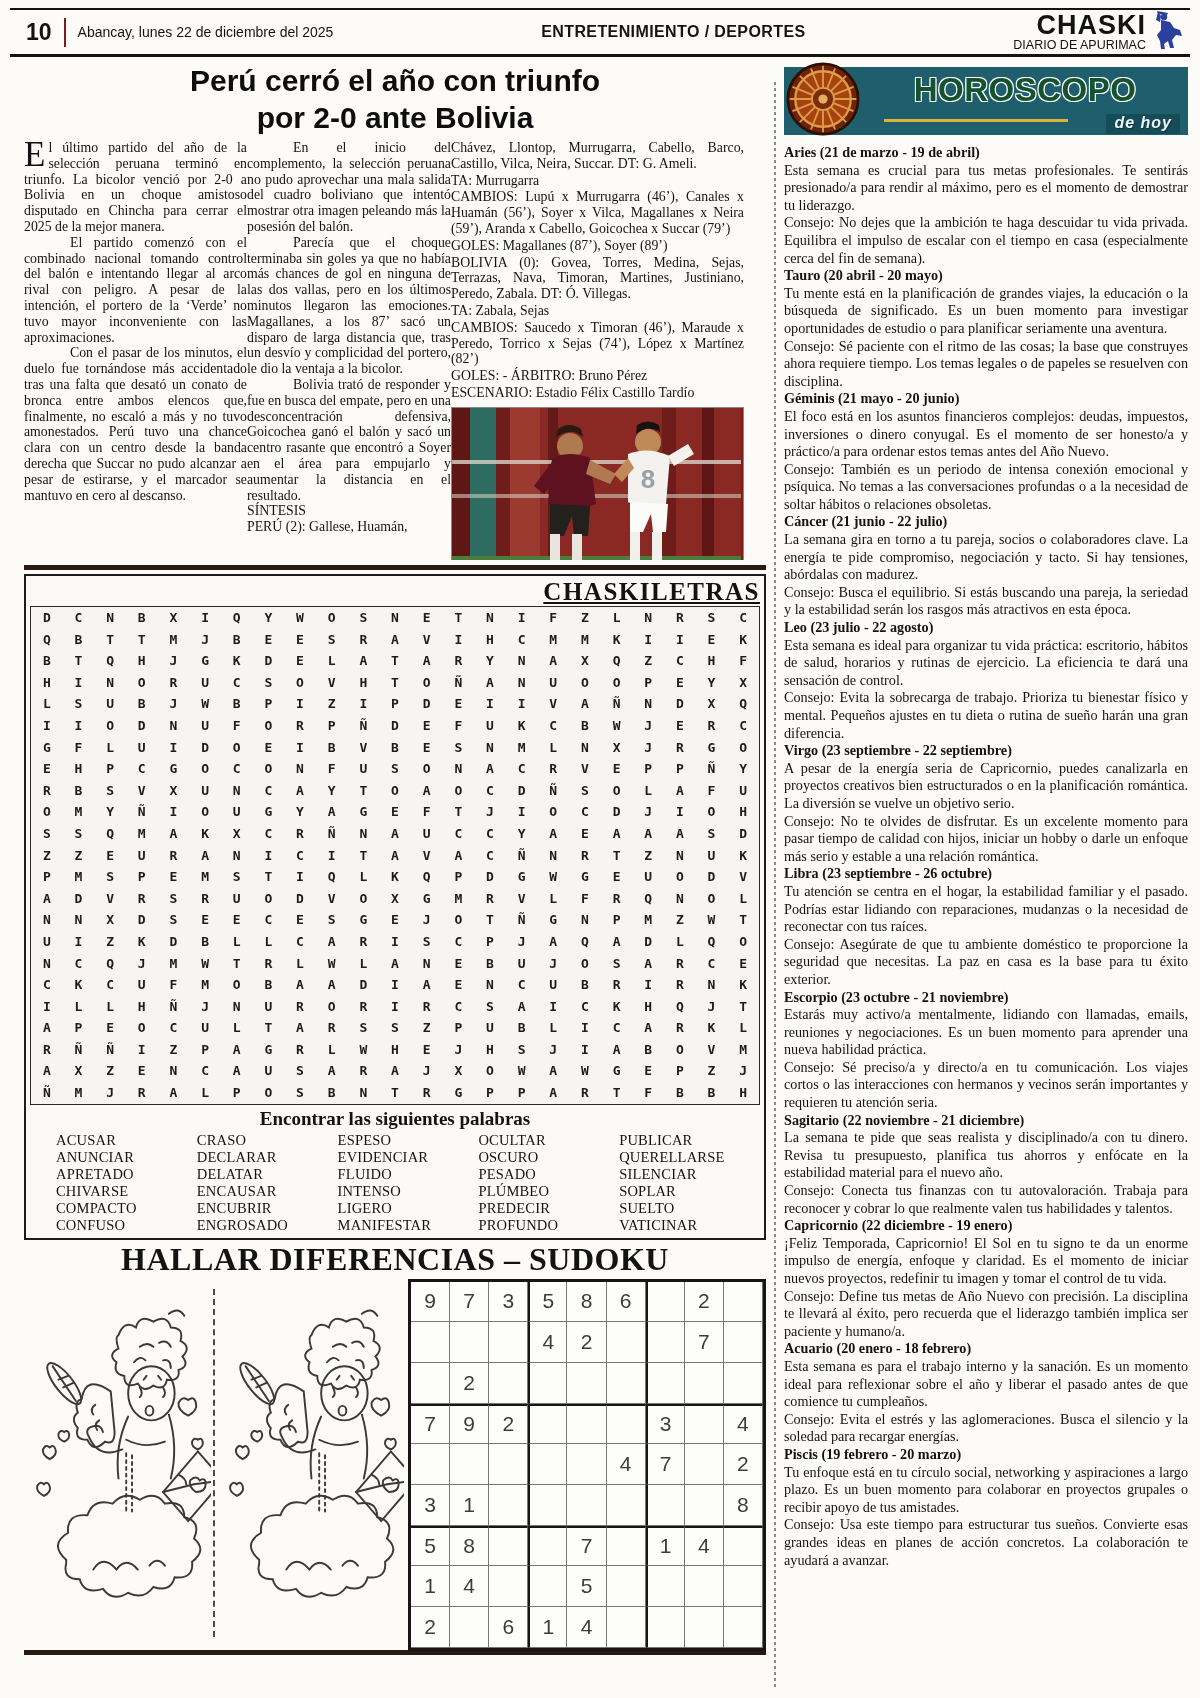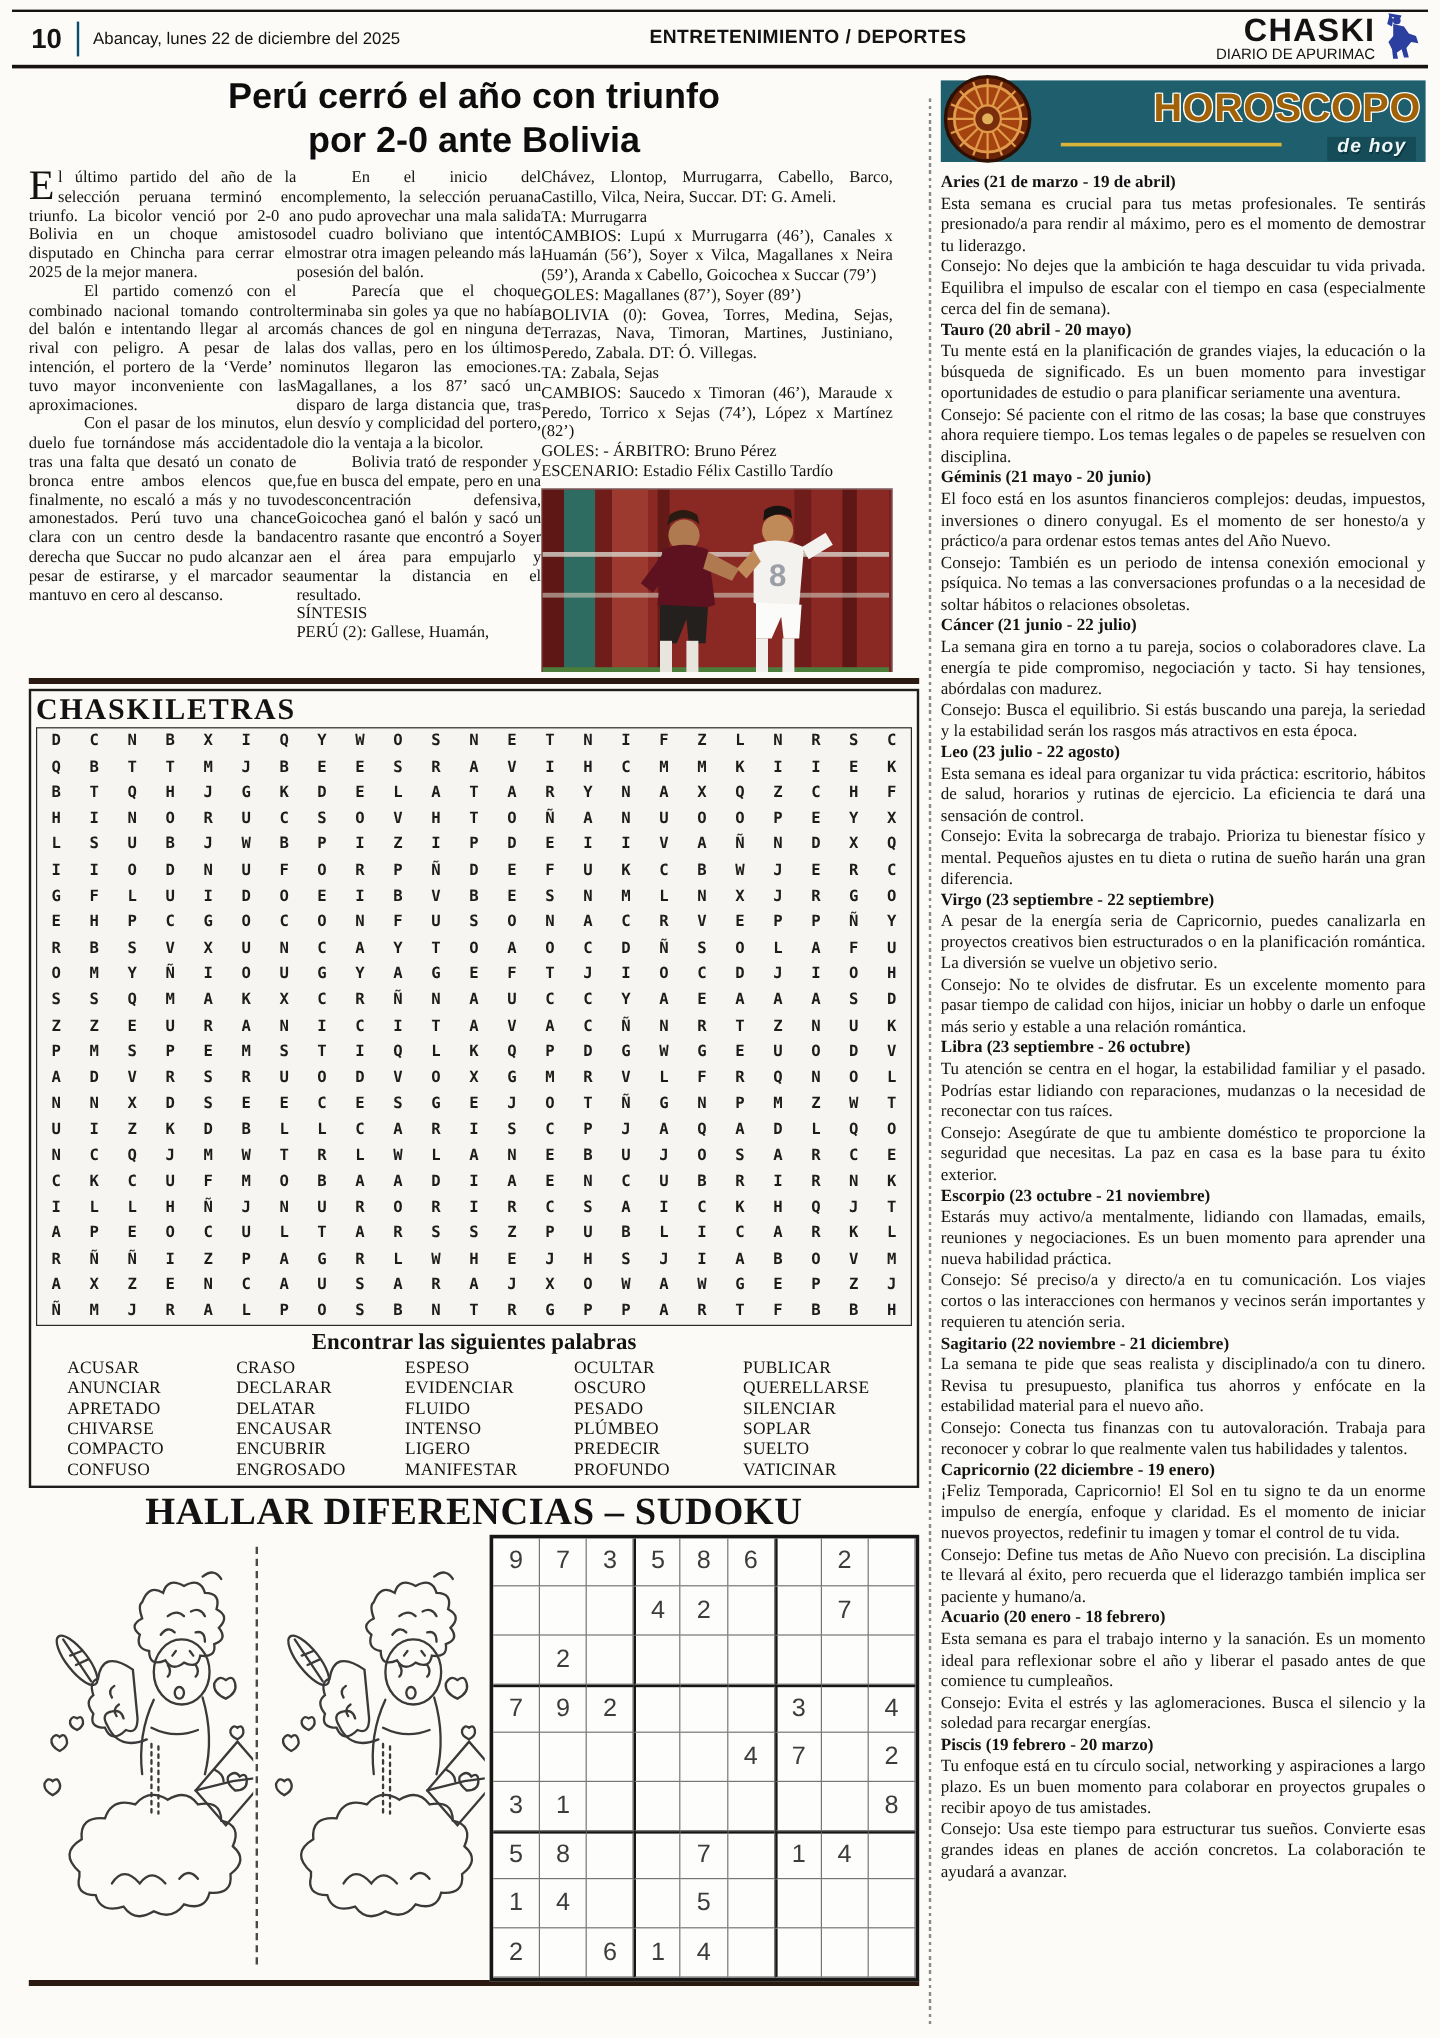--- a/index.html
+++ b/index.html
@@ -1,21 +1,21 @@
 <!DOCTYPE html>
 <html><head>
 <meta charset="utf-8">
 <style>
   html,body{margin:0;padding:0;background:#e8e6e0;}
   .page{position:relative;width:1200px;height:1698px;background:#fcfbf8;color:#131313;
         font-family:"Liberation Serif",serif;overflow:hidden;margin:0 auto;}
   
   .rule-top{position:absolute;top:8px;left:10px;right:10px;height:2px;background:#161310;}
   .masthead{position:absolute;top:13px;left:22px;right:14px;height:38px;display:flex;align-items:center;}
-  .page-num{font:700 23px "Liberation Sans",sans-serif;padding:1px 12px 1px 4px;border-right:2px solid #0c4a6e;margin-right:12px;}
+  .page-num{font:700 23px "Liberation Sans",sans-serif;padding:1px 12px 1px 4px;border-right:2px solid #7f1d1d;margin-right:12px;}
   .mast-date{font:14px "Liberation Sans",sans-serif;}
   .mast-center{flex:1;text-align:center;font:700 16px "Liberation Sans",sans-serif;letter-spacing:.4px;}
   .mast-brand{display:flex;align-items:center;gap:6px;}
   .brand-text{text-align:right;}
   .brand-name{font:800 27px/25px "Liberation Sans",sans-serif;letter-spacing:1px;}
   .brand-sub{font:12.5px/14px "Liberation Sans",sans-serif;}
   .rule-head{position:absolute;top:54px;left:10px;right:10px;height:3px;background:#161310;}
   
   .content{position:absolute;top:60px;left:24px;right:12px;bottom:2px;display:flex;}
   .left-region{width:742px;}
@@ -30,21 +30,21 @@
   .acol{overflow:hidden;}
   .acol-1{width:223px;}.acol-2{width:204px;}.acol-3{width:293px;}
   .article-cols p{margin:0;}
   .article-cols p.indent{text-indent:46px;}
   .article-cols p.tight{margin-bottom:1px;}
   p.dropcap::first-letter{float:left;font-size:35px;line-height:27px;padding:1px 3px 0 0;}
   .photo-frame{margin-top:6px;width:291px;height:172px;border:1px solid #888;background:#7a2020;}
   
   .thick-rule{height:5px;background:#2a1a12;margin-top:5px;}
   .ws-box{border:2px solid #1d1d1d;margin-top:4px;padding:1px 4px 4px;background:#fbfaf6;}
-  .ws-title{text-align:left;font:700 25px/29px "Liberation Serif",serif;letter-spacing:1.5px;}
+  .ws-title{text-align:right;font:700 25px/29px "Liberation Serif",serif;letter-spacing:1.5px;text-decoration:underline;}
   .ws-grid{border:1.5px solid #2a2a2a;display:grid;grid-template-columns:repeat(23,1fr);
            grid-auto-rows:21.6px;font:700 13px/21.6px "DejaVu Sans Mono",monospace;
            text-align:center;background:#f6f5f1;color:#1c1c1c;}
   .ws-words-heading{text-align:center;font:700 19px/24px "Liberation Serif",serif;margin-top:2px;}
   .ws-words{display:flex;padding:1px 0 0 26px;}
   .ws-wcol{flex:1;font:14.5px/17px "Liberation Serif",serif;letter-spacing:.2px;}
   
   .puzzles-heading{text-align:center;font:700 32px/36px "Liberation Serif",serif;margin:1px 0 2px;letter-spacing:.5px;}
   .bottom-row{display:flex;height:368px;}
   .diff-area{width:380px;display:flex;}
@@ -57,22 +57,22 @@
   .sd-cell{border-right:1px solid #767676;border-bottom:1px solid #767676;
            font:21px "Liberation Sans",sans-serif;color:#3c3c3c;
            display:flex;align-items:center;justify-content:center;}
   .sd-cell.tl{border-left:2.5px solid #161616;}
   .sd-cell.tt{border-top:2.5px solid #161616;}
   .bottom-rule{height:5px;background:#2a1a12;margin-top:3px;}
   
   .h-banner{position:relative;height:76px;margin:2px 0 6px;}
   .h-teal{position:absolute;left:0;right:0;top:5px;bottom:3px;background:#1f5f6d;}
   .h-wheel{position:absolute;left:2px;top:0;width:74px;height:74px;}
-  .h-title{position:absolute;left:82px;right:4px;top:10px;text-align:right;
-           font:700 33px/36px "Liberation Sans",sans-serif;color:#a16207;letter-spacing:.5px;
+  .h-title{position:absolute;left:82px;right:4px;top:10px;text-align:center;
+           font:700 33px/36px "Liberation Sans",sans-serif;color:#14532d;letter-spacing:.5px;
            text-shadow:1px 1px 0 #fff,-1px -1px 0 #fff,1px -1px 0 #fff,-1px 1px 0 #fff;}
   .h-underline{position:absolute;left:100px;right:120px;bottom:16px;height:3px;background:#d9b33a;}
   .h-sub{position:absolute;right:8px;bottom:4px;font:700 16px "Liberation Sans",sans-serif;font-style:italic;
          color:#eef6f7;background:#154c58;padding:0 8px 2px;letter-spacing:1px;
          text-shadow:1px 1px 0 #0b3840;}
   .h-signs{font-size:14.2px;line-height:17.6px;text-align:justify;overflow:hidden;max-height:1548px;}
   .h-signs p{margin:0;}
   .h-sign-header{font-weight:700;}
 </style>
 </head>

